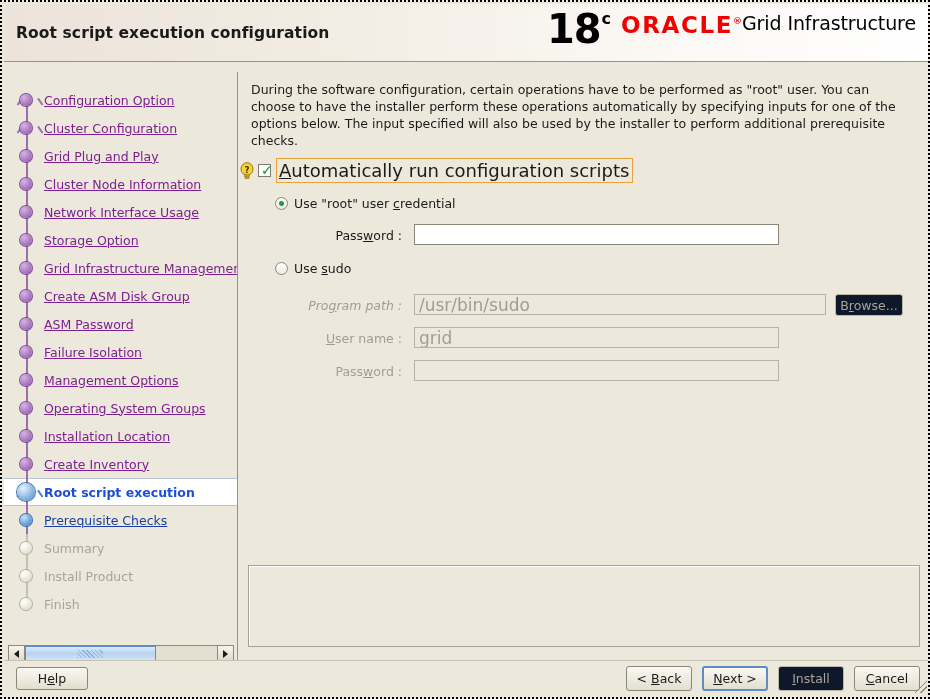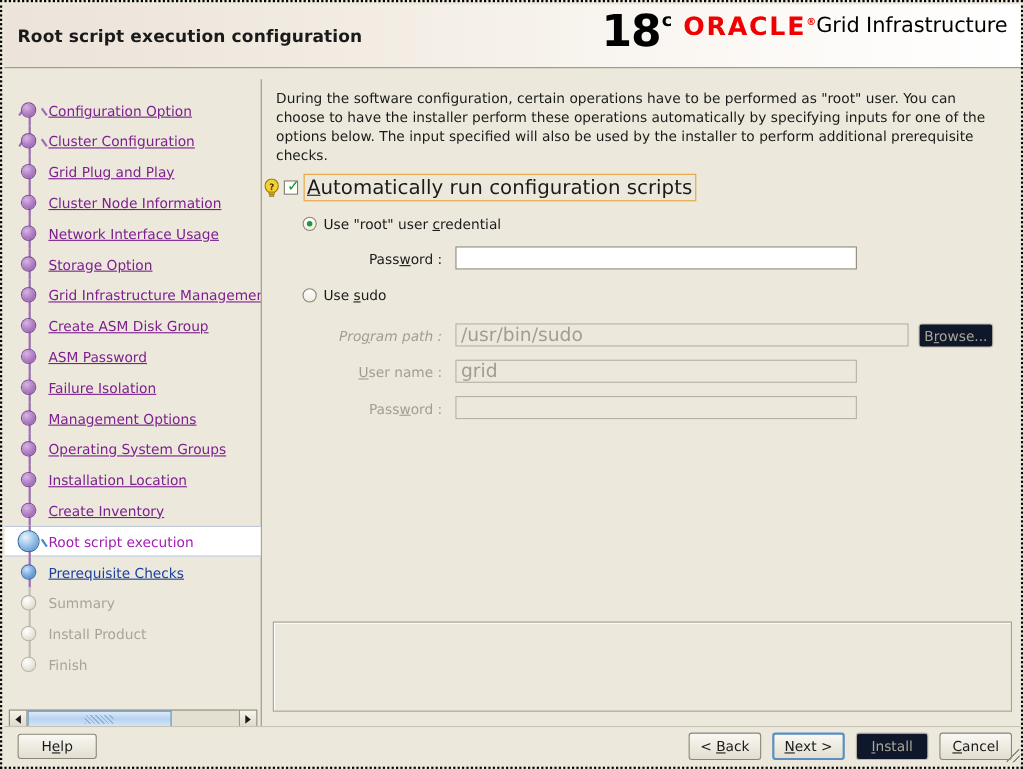--- a/index.html
+++ b/index.html
@@ -176,22 +176,22 @@
     color: #7d1f8e;
     text-decoration: underline;
     cursor: pointer;
   }
   .nav-label.next {
     color: #1a3f9e;
     text-decoration: underline;
     cursor: pointer;
   }
   .nav-label.current {
-    color: #a21caf;
-    font-weight: normal;
+    color: #1d4ed8;
+    font-weight: bold;
     text-decoration: none;
   }
   .nav-label.disabled {
     color: #a8a499;
     text-decoration: none;
   }
 
   
   .hscroll {
     position: absolute;

